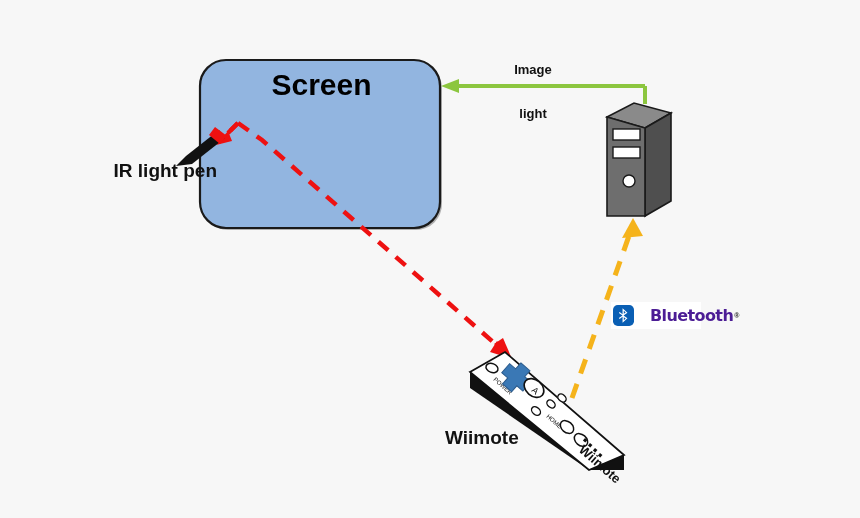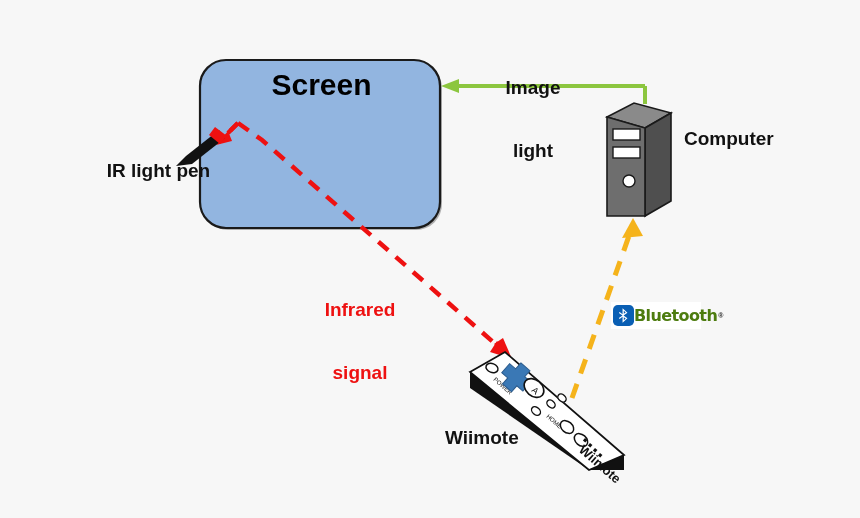--- a/index.html
+++ b/index.html
@@ -38,35 +38,35 @@
     left: 239px;
     top: 68px;
     width: 165px;
     font-size: 30px;
     color: #000000;
   }
   .lbl-image-output {
     left: 468px;
     top: 34px;
     width: 130px;
-    font-size: 19px;
+    font-size: 13px;
   }
   .lbl-computer {
     left: 684px;
     top: 128px;
     width: 110px;
     font-size: 19px;
     text-align: left;
   }
   .lbl-ir-pen {
-    left: 91px;
+    left: 82px;
     top: 160px;
     width: 135px;
     font-size: 19px;
-    text-align: center;
+    text-align: right;
   }
   .lbl-infrared {
     left: 305px;
     top: 256px;
     width: 110px;
     font-size: 19px;
     color: #ee1111;
   }
   .lbl-wiimote {
     left: 445px;
@@ -90,22 +90,22 @@
   .bt-mark {
     width: 21px;
     height: 21px;
     flex: 0 0 auto;
   }
   .bt-word {
     font-family: "DejaVu Sans", sans-serif;
     font-weight: bold;
     font-size: 16px;
     letter-spacing: -0.6px;
-    color: #4d7c0f;
-    margin-left: 0;
+    color: #4c1d95;
+    margin-left: 16px;
   }
   .bt-reg {
     font-size: 7px;
     color: #1b1b1b;
     vertical-align: super;
     margin-left: 1px;
     font-weight: bold;
   }
 </style>
 </head>
@@ -199,28 +199,23 @@
 
   </svg>
 
   <div class="lbl lbl-screen">Screen</div>
 
   <div class="lbl lbl-image-output">
     <div>Image</div>
     <div>light</div>
   </div>
 
-  <div class="lbl lbl-computer">Computer</div>
 
   <div class="lbl lbl-ir-pen">IR light pen</div>
 
-  <div class="lbl lbl-infrared">
-    <div>Infrared</div>
-    <div>signal</div>
-  </div>
 
   <div class="lbl lbl-wiimote">Wiimote</div>
 
   <div class="bt-badge">
     <svg class="bt-mark" viewBox="0 0 40 40">
       <rect x="0" y="0" width="40" height="40" rx="9" ry="9" fill="#0a5fb4"></rect>
       <path d="M18.2 6 L27.5 14.8 L20.2 20 L27.5 25.2 L18.2 34 L18.2 22.4 L12.6 26.6 L11.2 24.7 L18.0 20 L11.2 15.3 L12.6 13.4 L18.2 17.6 Z M20.6 10.9 L20.6 16.6 L24.2 14.3 Z M20.6 23.4 L20.6 29.1 L24.2 25.7 Z" fill="#ffffff"></path>
     </svg>
     <span class="bt-word">Bluetooth</span>
     <span class="bt-reg">®</span>

